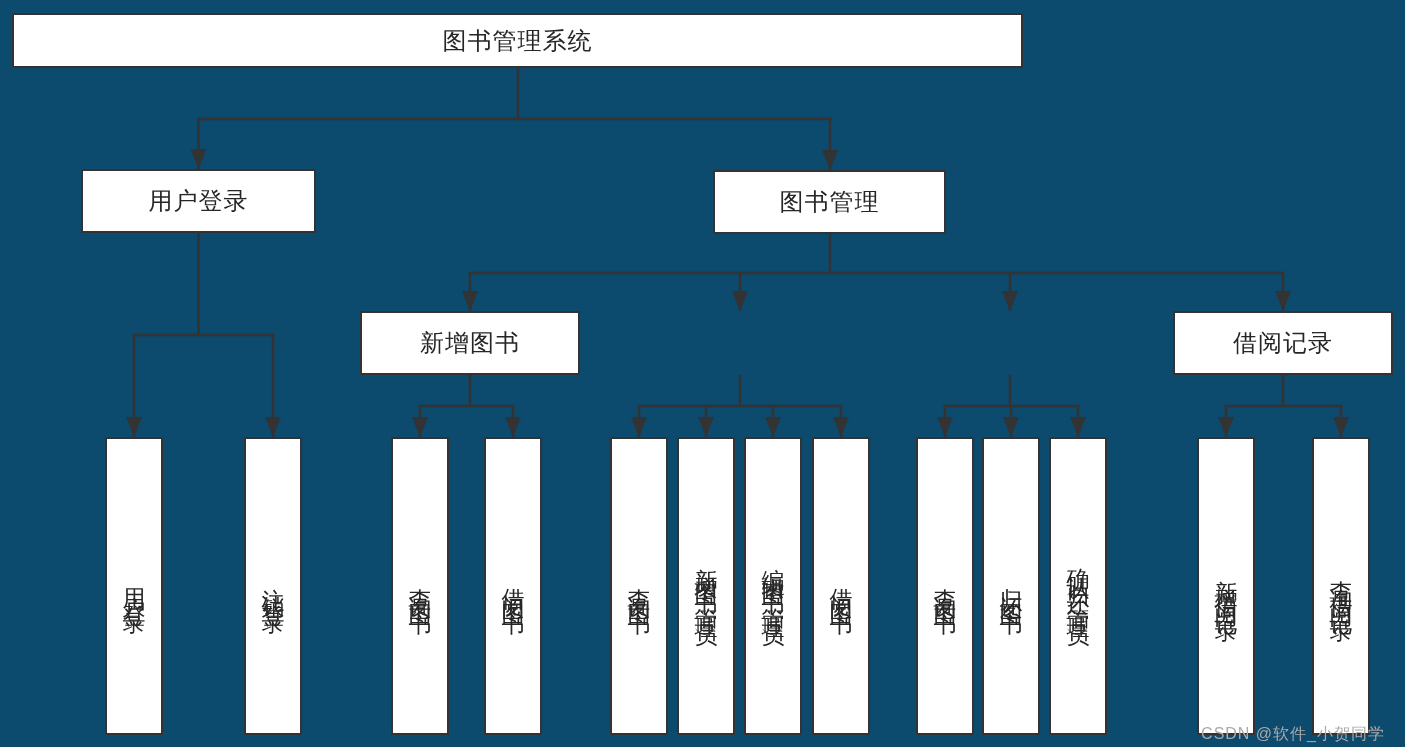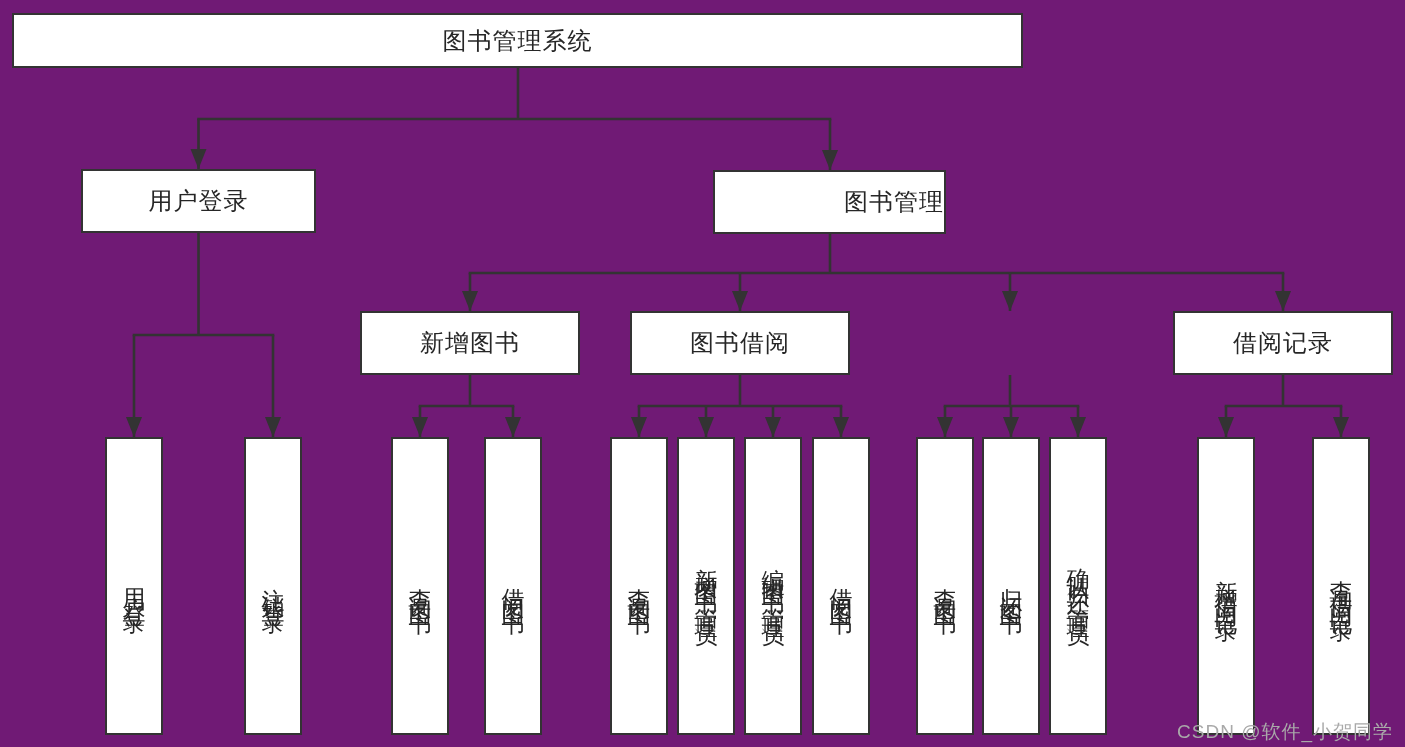--- a/index.html
+++ b/index.html
@@ -5,21 +5,21 @@
   html, body {
     margin: 0;
     padding: 0;
     background: #ffffff;
     font-family: "Liberation Sans", sans-serif;
   }
   .canvas {
     position: relative;
     width: 1405px;
     height: 747px;
-    background: #701a75;
+    background: #0c4a6e;
     overflow: hidden;
   }
   .wires {
     position: absolute;
     left: 0;
     top: 0;
     width: 1405px;
     height: 747px;
   }
   .box {
@@ -43,23 +43,23 @@
   }
   .node-v .vtext {
     writing-mode: vertical-rl;
     text-orientation: mixed;
     letter-spacing: 8px;
     line-height: 1;
     max-height: 292px;
   }
   .watermark {
     position: absolute;
-    right: 12px;
+    right: 20px;
     bottom: 2px;
-    font-size: 19px;
+    font-size: 16px;
     color: #a9a9a9;
     letter-spacing: 1px;
     z-index: 5;
     white-space: nowrap;
   }
 </style>
 </head>
 <body>
 
 <div class="canvas">
@@ -105,29 +105,26 @@
     <line x1="1341" y1="406" x2="1341" y2="437" marker-end="url(#arrow)"></line>
   </svg>
 
   <div class="box node-h" style="left:12px; top:13px; width:1011px; height:55px;">
     <span>图书管理系统</span>
   </div>
 
   <div class="box node-h" style="left:81px; top:169px; width:235px; height:64px;">
     <span>用户登录</span>
   </div>
-  <div class="box node-h" style="left:713px; top:170px; width:233px; height:64px;justify-content:flex-end;">
+  <div class="box node-h" style="left:713px; top:170px; width:233px; height:64px;">
     <span>图书管理</span>
   </div>
 
   <div class="box node-h" style="left:360px; top:311px; width:220px; height:64px;">
     <span>新增图书</span>
-  </div>
-  <div class="box node-h" style="left:630px; top:311px; width:220px; height:64px;">
-    <span>图书借阅</span>
   </div>
   <div class="box node-h" style="left:1173px; top:311px; width:220px; height:64px;">
     <span>借阅记录</span>
   </div>
 
   <div class="box node-v" style="left:105px; top:437px; width:58px; height:298px;">
     <span class="vtext">用户登录</span>
   </div>
   <div class="box node-v" style="left:244px; top:437px; width:58px; height:298px;">
     <span class="vtext">注销登录</span>

